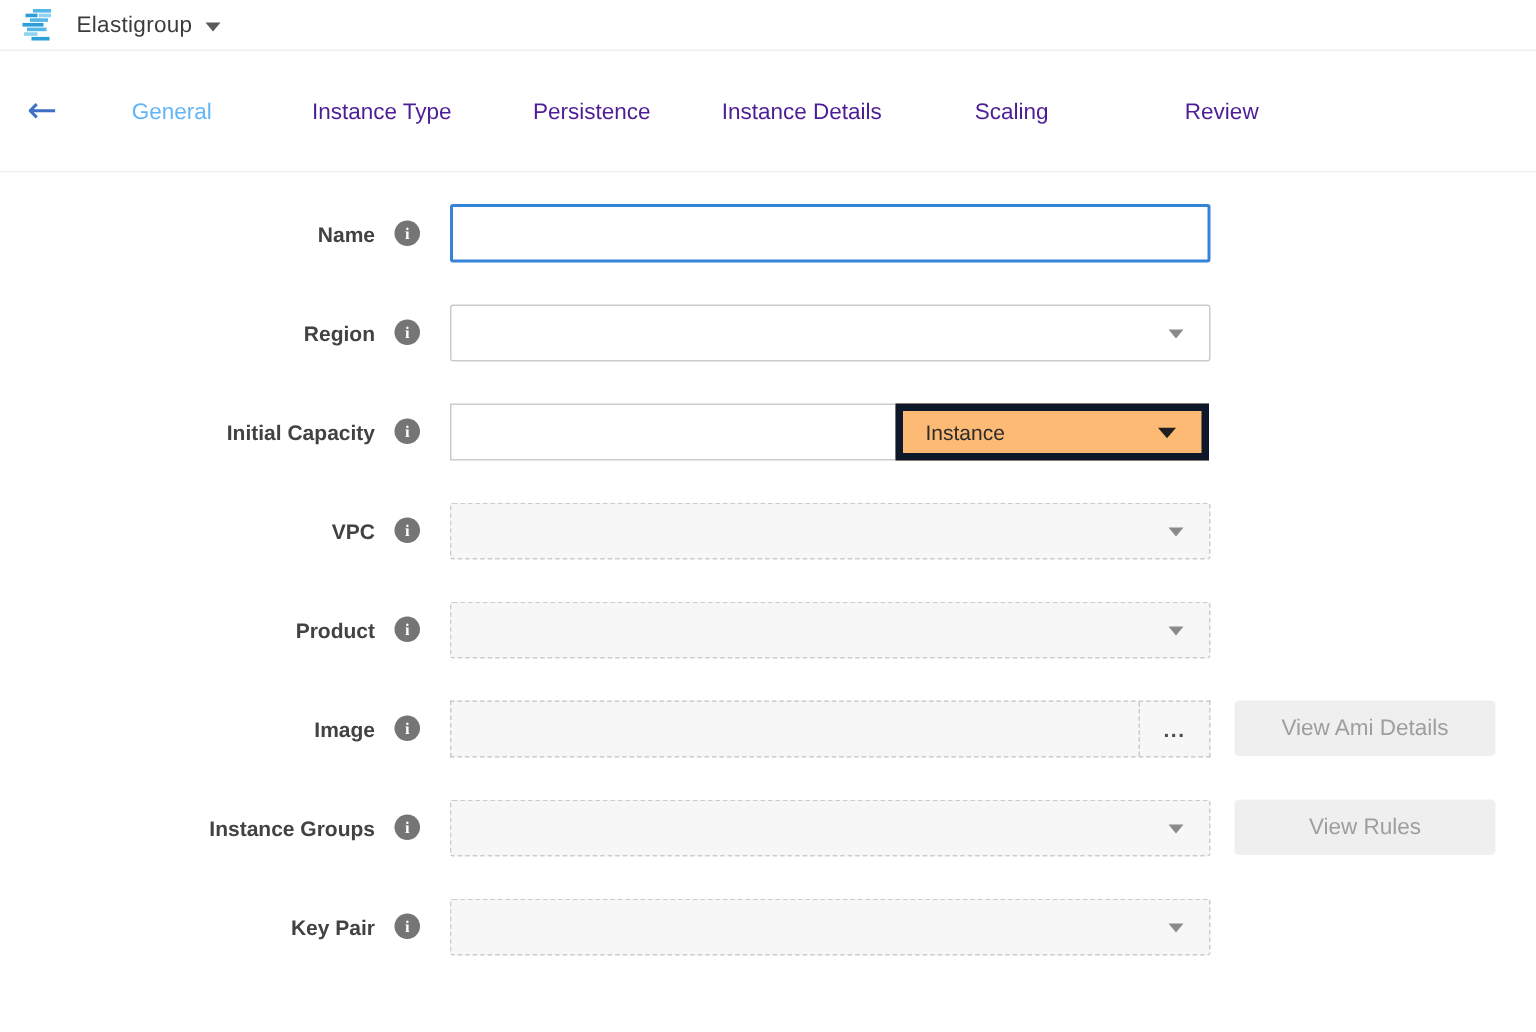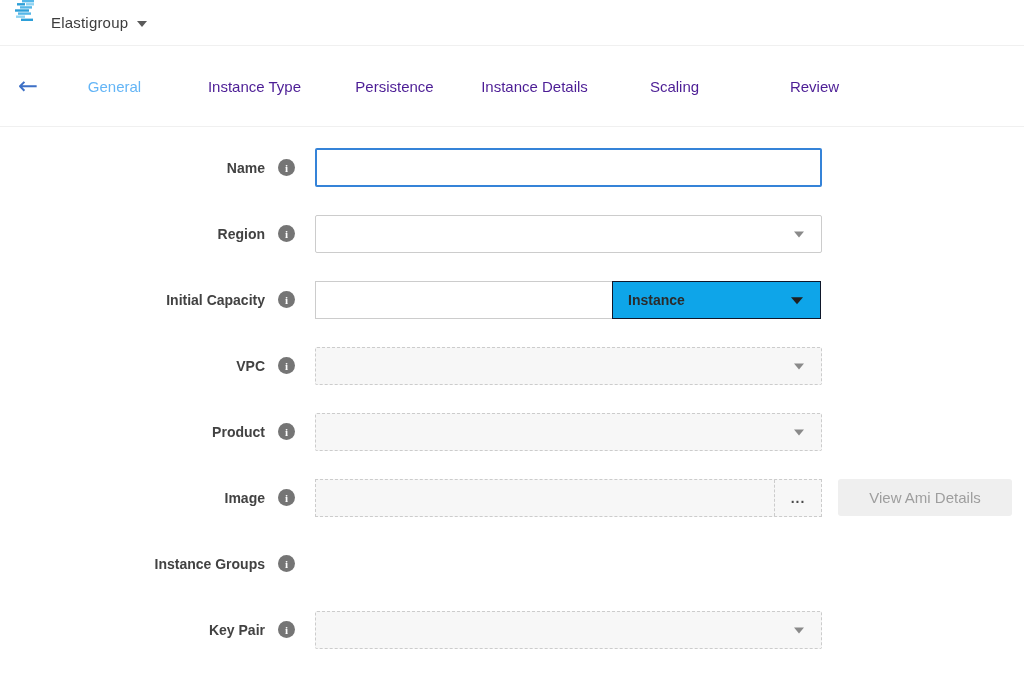--- a/index.html
+++ b/index.html
@@ -5,22 +5,23 @@
   * { margin:0; padding:0; box-sizing:border-box; }
   html,body { width:1024px; height:688px; overflow:hidden; }
   body {
     font-family:"Liberation Sans", sans-serif;
     background:#ffffff;
     color:#424242;
   }
 
   
   .topbar {
-    height:46px;
-    display:flex;
+    height:34px;
+    display:flex;
+    align-items:center;
     padding-left:14px;
     border-bottom:1px solid #f0f0f0;
     background:#fff;
   }
   .logo { width:26px; height:22px; margin-right:11px; flex:0 0 auto; }
   .app-switcher { display:flex; align-items:center; cursor:pointer; }
   .app-title { font-size:15px; color:#3c3c3c; letter-spacing:.2px; }
   .caret-sm {
     width:0; height:0; margin-left:9px; margin-top:2px;
     border-left:5px solid transparent;
@@ -57,21 +58,20 @@
   }
   .tab.active { color:#64b5f6; }
 
   
   .form { padding-top:21px; }
   .row {
     display:flex;
     align-items:center;
     height:39px;
     margin-bottom:27px;
-    padding-left:15px;
   }
   .label-wrap {
     width:280px;
     display:flex;
     align-items:center;
     justify-content:flex-end;
     flex:0 0 auto;
   }
   .field-label {
     font-size:14px;
@@ -137,29 +137,28 @@
     background:#fff;
     outline:none;
     padding:0 12px;
     font-size:14px;
     font-family:"Liberation Sans", sans-serif;
     color:#424242;
   }
   .unit-select {
     width:209px; height:38px;
     margin-left:-1px;
-    background:#0ea5e9;
-    border:1px solid #0f172a;
+    background:#fdba74;
+    border:5px solid #0f172a;
     position:relative;
     cursor:pointer;
     display:flex; align-items:center;
     padding-left:15px;
     font-size:14px;
     color:#2b2b2b;
-    font-weight:bold;
   }
   .unit-select .caret-down {
     border-left-width:6px; border-right-width:6px;
     border-top:7px solid #1f1f1f;
   }
 
   .browse-box {
     width:507px; height:38px;
     border:1px dashed #cccccc;
     background:#f7f7f7;
@@ -297,20 +296,26 @@
       </div>
       <button class="side-btn">View Ami Details</button>
     </div>
   </div>
 
   <div class="row">
     <div class="label-wrap">
       <span class="field-label">Instance Groups</span>
       <span class="info-icon">i</span>
     </div>
+    <div class="control">
+      <div class="select disabled">
+        <span class="caret-down"></span>
+      </div>
+      <button class="side-btn">View Rules</button>
+    </div>
   </div>
 
   <div class="row">
     <div class="label-wrap">
       <span class="field-label">Key Pair</span>
       <span class="info-icon">i</span>
     </div>
     <div class="control">
       <div class="select disabled">
         <span class="caret-down"></span>

